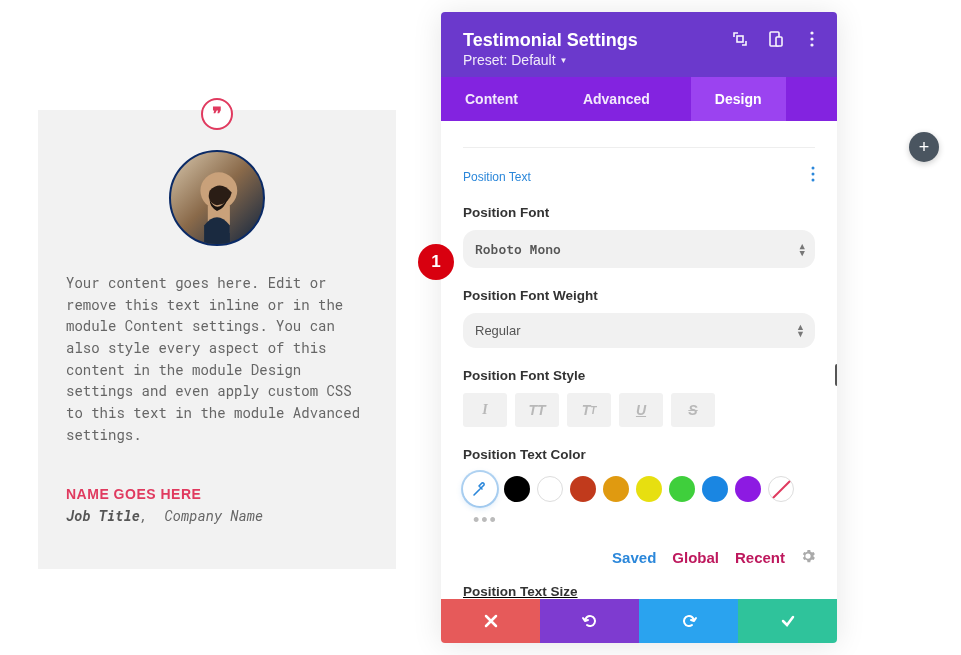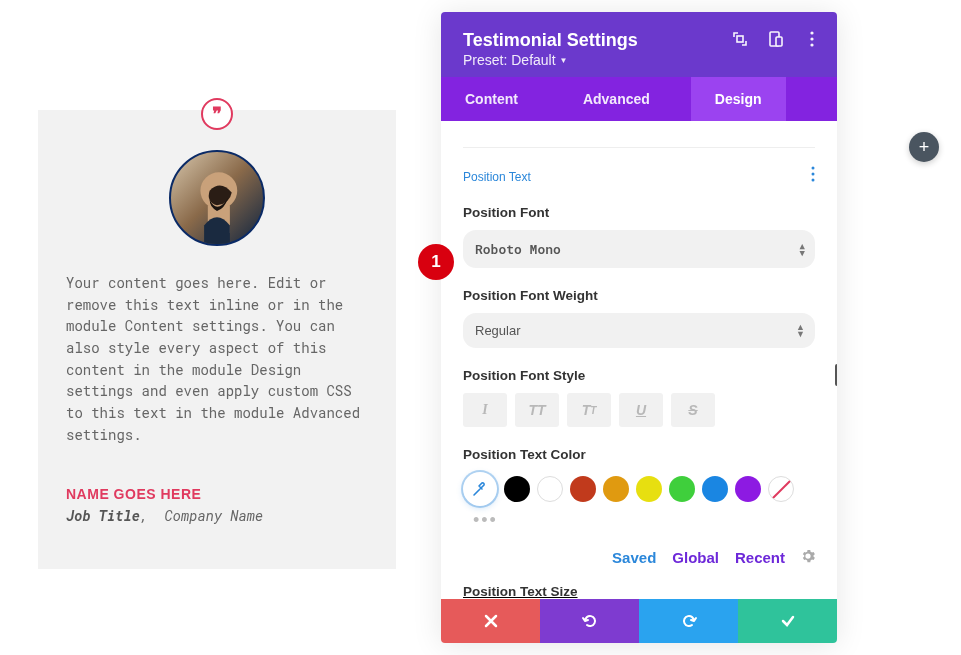--- a/index.html
+++ b/index.html
@@ -40,21 +40,21 @@
     .style-row { display: flex; gap: 8px; }
     .style-btn { width: 44px; height: 34px; background: #f1f1f1; border-radius: 3px; display: flex; align-items: center; justify-content: center; color: #b8b8b8; font-weight: 600; cursor: pointer; font-size: 14px; font-style: italic; }
     .swatches { display: flex; gap: 7px; align-items: center; flex-wrap: wrap; }
     .sw { width: 26px; height: 26px; border-radius: 50%; cursor: pointer; }
     .sw.dropper { background: #fff; box-shadow: 0 0 0 2px rgba(43,135,218,0.35), 0 2px 6px rgba(43,135,218,0.25); display: flex; align-items: center; justify-content: center; width: 34px; height: 34px; }
     .sw.white { border: 1px solid #ddd; }
     .sw.none { background: #fff; border: 1px solid #ddd; position: relative; overflow: hidden; }
     .sw.none::after { content:""; position:absolute; left:-4px; right:-4px; top:50%; height:2px; background:#e03a5f; transform:rotate(-45deg); }
     .more-dots { color: #bbb; font-size: 18px; padding: 4px 10px; letter-spacing: 2px; }
     .color-tabs { display: flex; gap: 16px; align-items: center; justify-content: flex-end; padding: 6px 22px 0; font-size: 15px; }
-    .ctab { color: #6d28d9; cursor: pointer; font-weight: 600; }
+    .ctab { color: #be185d; cursor: pointer; font-weight: 600; }
     .ctab.active { color: #2b87da; }
     .gear { color: #aaa; cursor: pointer; }
     .footer-actions { display: flex; height: 44px; }
     .fbtn { flex: 1; display: flex; align-items: center; justify-content: center; color: #fff; cursor: pointer; font-size: 16px; }
     .fbtn.cancel { background: #e65a5a; }
     .fbtn.undo { background: #7e3bd0; }
     .fbtn.redo { background: #2aa3ef; }
     .fbtn.save { background: #2fc39b; }
     
     

